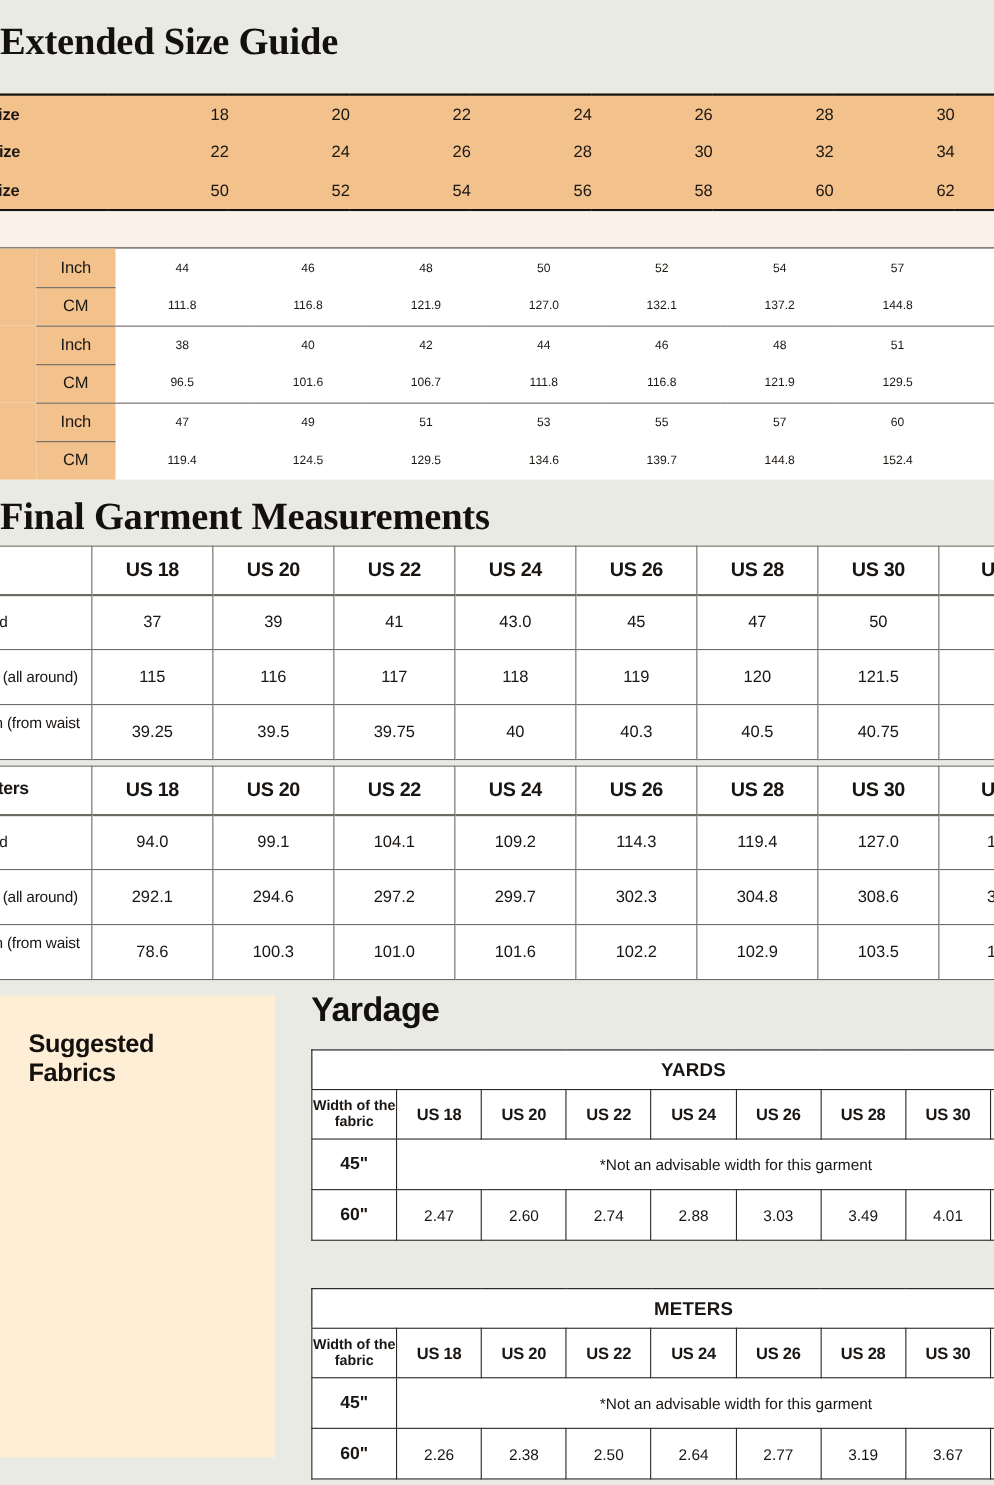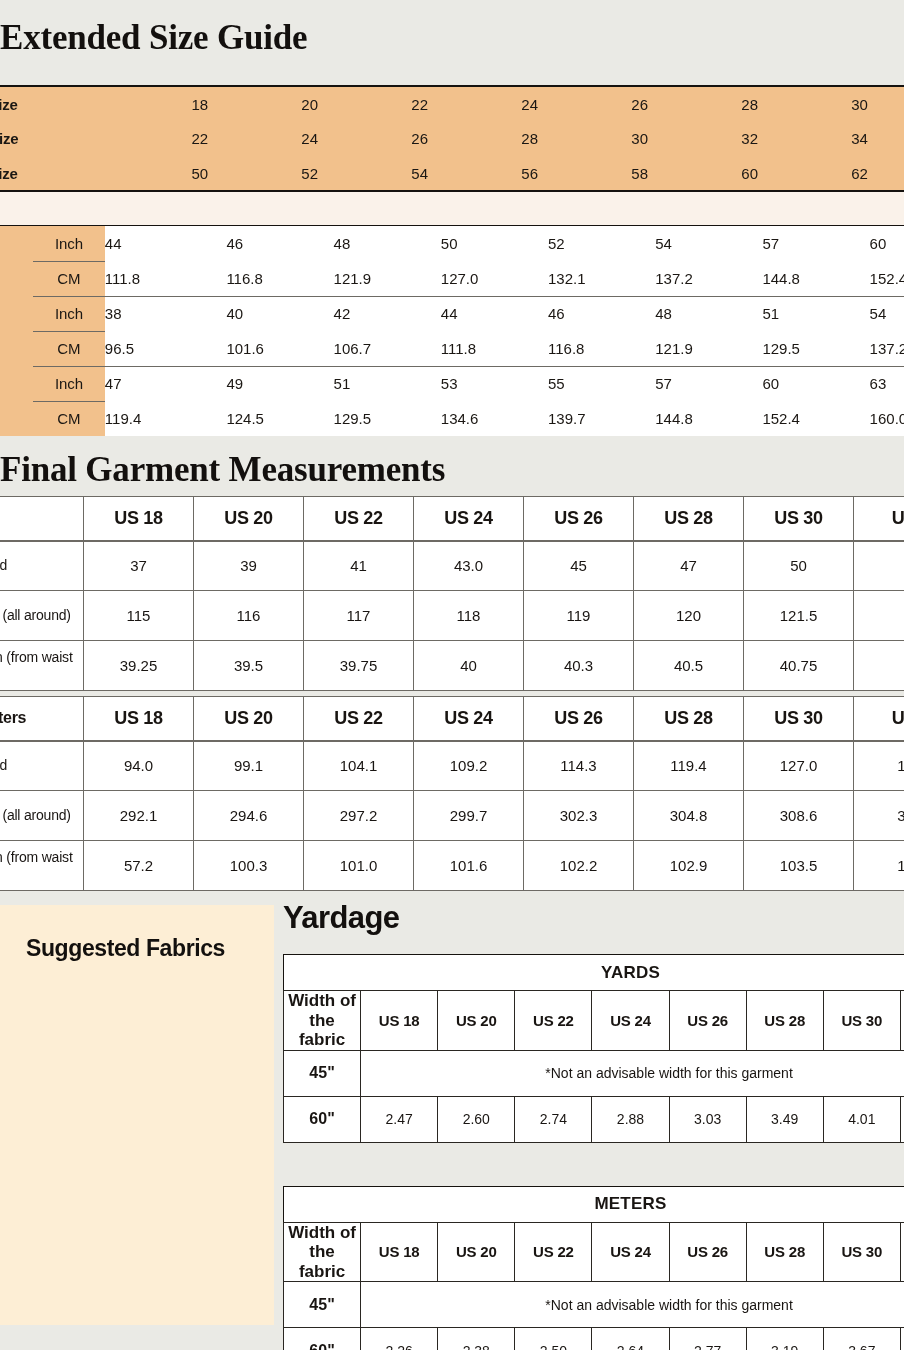--- a/index.html
+++ b/index.html
@@ -82,22 +82,23 @@
 
   
   .body-meas {
     width: 1050px;
     border-collapse: collapse;
     table-layout: fixed;
     background: #ffffff;
   }
   .body-meas td {
     height: 35px;
-    font-size: 15px;
+    font-size: 11px;
     color: #1b1713;
+    text-align: center;
     vertical-align: middle;
   }
   .body-meas td.grp {
     background: #f2c18c;
     font-weight: bold;
     font-size: 17px;
     text-align: left;
     padding-left: 10px;
     letter-spacing: -0.2px;
   }
@@ -146,21 +147,21 @@
     font-size: 14px;
     line-height: 1.12;
     letter-spacing: -0.2px;
   }
 
   
   .fabrics {
     position: absolute;
     left: 72px;
     top: 905px;
-    width: 274px;
+    width: 250px;
     height: 420px;
     background: #fdeed5;
     padding: 30px 26px 20px 26px;
   }
   .fabrics-body {
     margin-top: 34px;
     font-size: 23px;
     line-height: 1.42;
     color: #18140f;
     letter-spacing: -0.5px;
@@ -198,21 +199,21 @@
     border-top: none;
   }
   .yard-table th.sizehdr {
     font-weight: bold;
     font-size: 15px;
     height: 45px;
     letter-spacing: -0.2px;
   }
   .yard-table th.widthhdr {
     font-weight: bold;
-    font-size: 17px;
+    font-size: 13px;
     line-height: 1.15;
     height: 45px;
   }
   .yard-table td.widthval {
     font-weight: bold;
     font-size: 16px;
     height: 46px;
   }
   .yard-table td.note {
     font-size: 14px;
@@ -431,21 +432,21 @@
         <td>294.6</td>
         <td>297.2</td>
         <td>299.7</td>
         <td>302.3</td>
         <td>304.8</td>
         <td>308.6</td>
         <td>312.4</td>
       </tr>
       <tr>
         <td class="rowname">Skirt length (from waist to hem)</td>
-        <td>57.2</td>
+        <td>78.6</td>
         <td>100.3</td>
         <td>101.0</td>
         <td>101.6</td>
         <td>102.2</td>
         <td>102.9</td>
         <td>103.5</td>
         <td>104.1</td>
       </tr>
     </tbody>
   </table>

